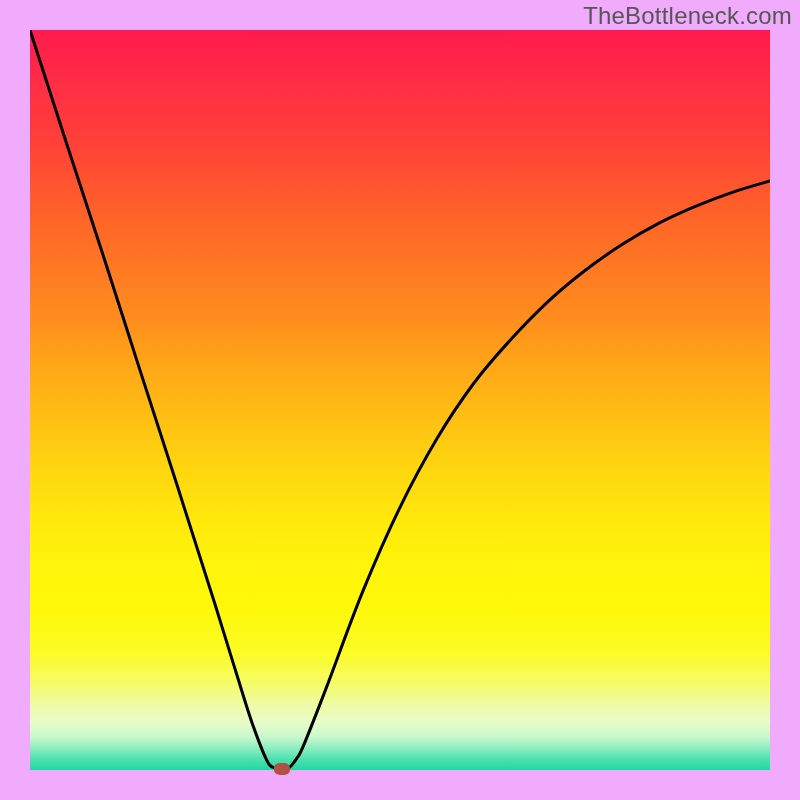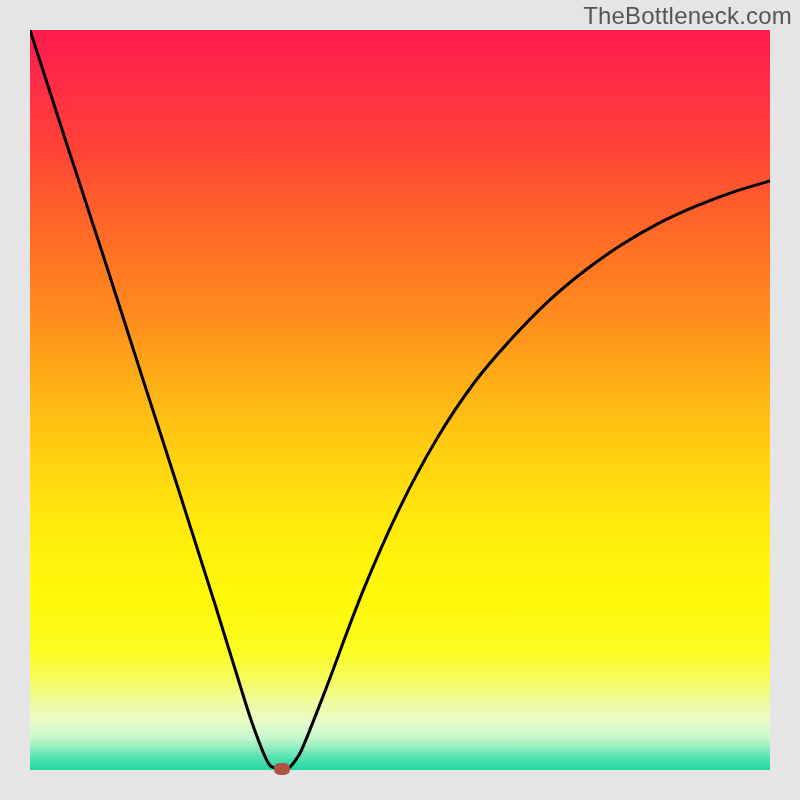--- a/index.html
+++ b/index.html
@@ -8,21 +8,21 @@
     width: 800px;
     height: 800px;
     overflow: hidden;
     background: #000;
     font-family: Arial, Helvetica, sans-serif;
   }
   .frame {
     position: relative;
     width: 800px;
     height: 800px;
-    background: #e5e5e5;
+    background: #f0abfc;
   }
   .watermark {
     position: absolute;
     top: 2px;
     right: 8px;
     color: #555;
     font-size: 24px;
     font-weight: 500;
     letter-spacing: 0.2px;
     z-index: 10;

